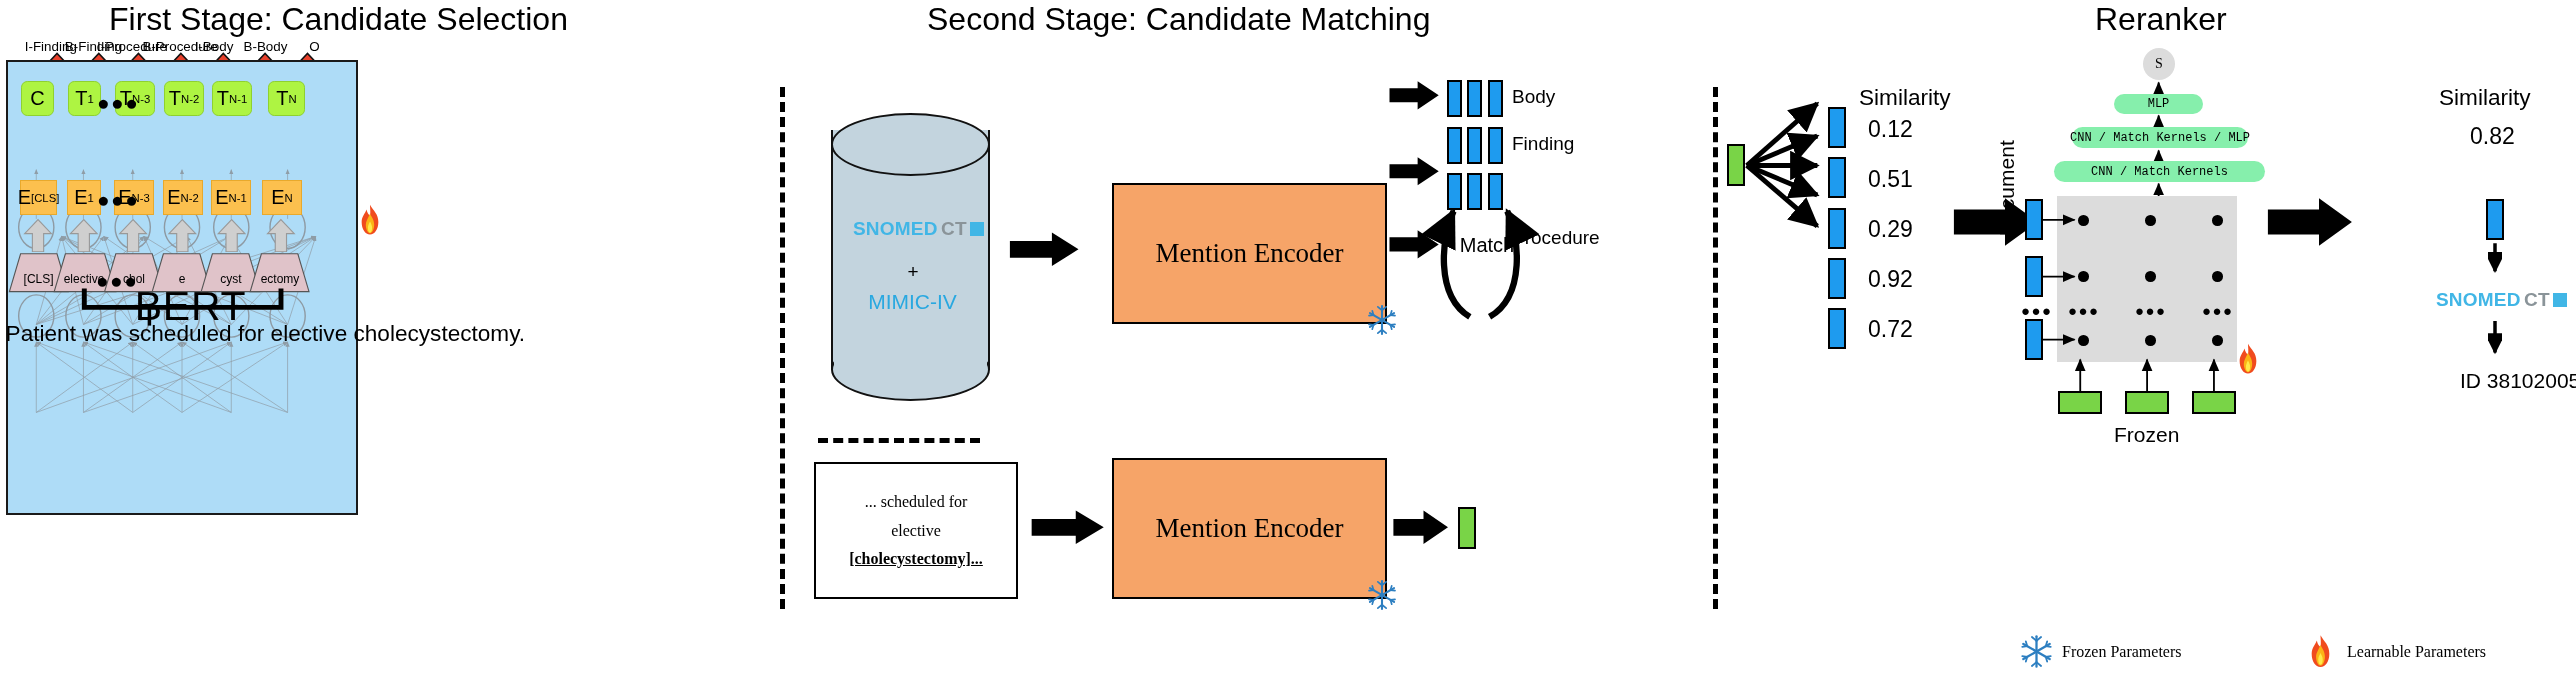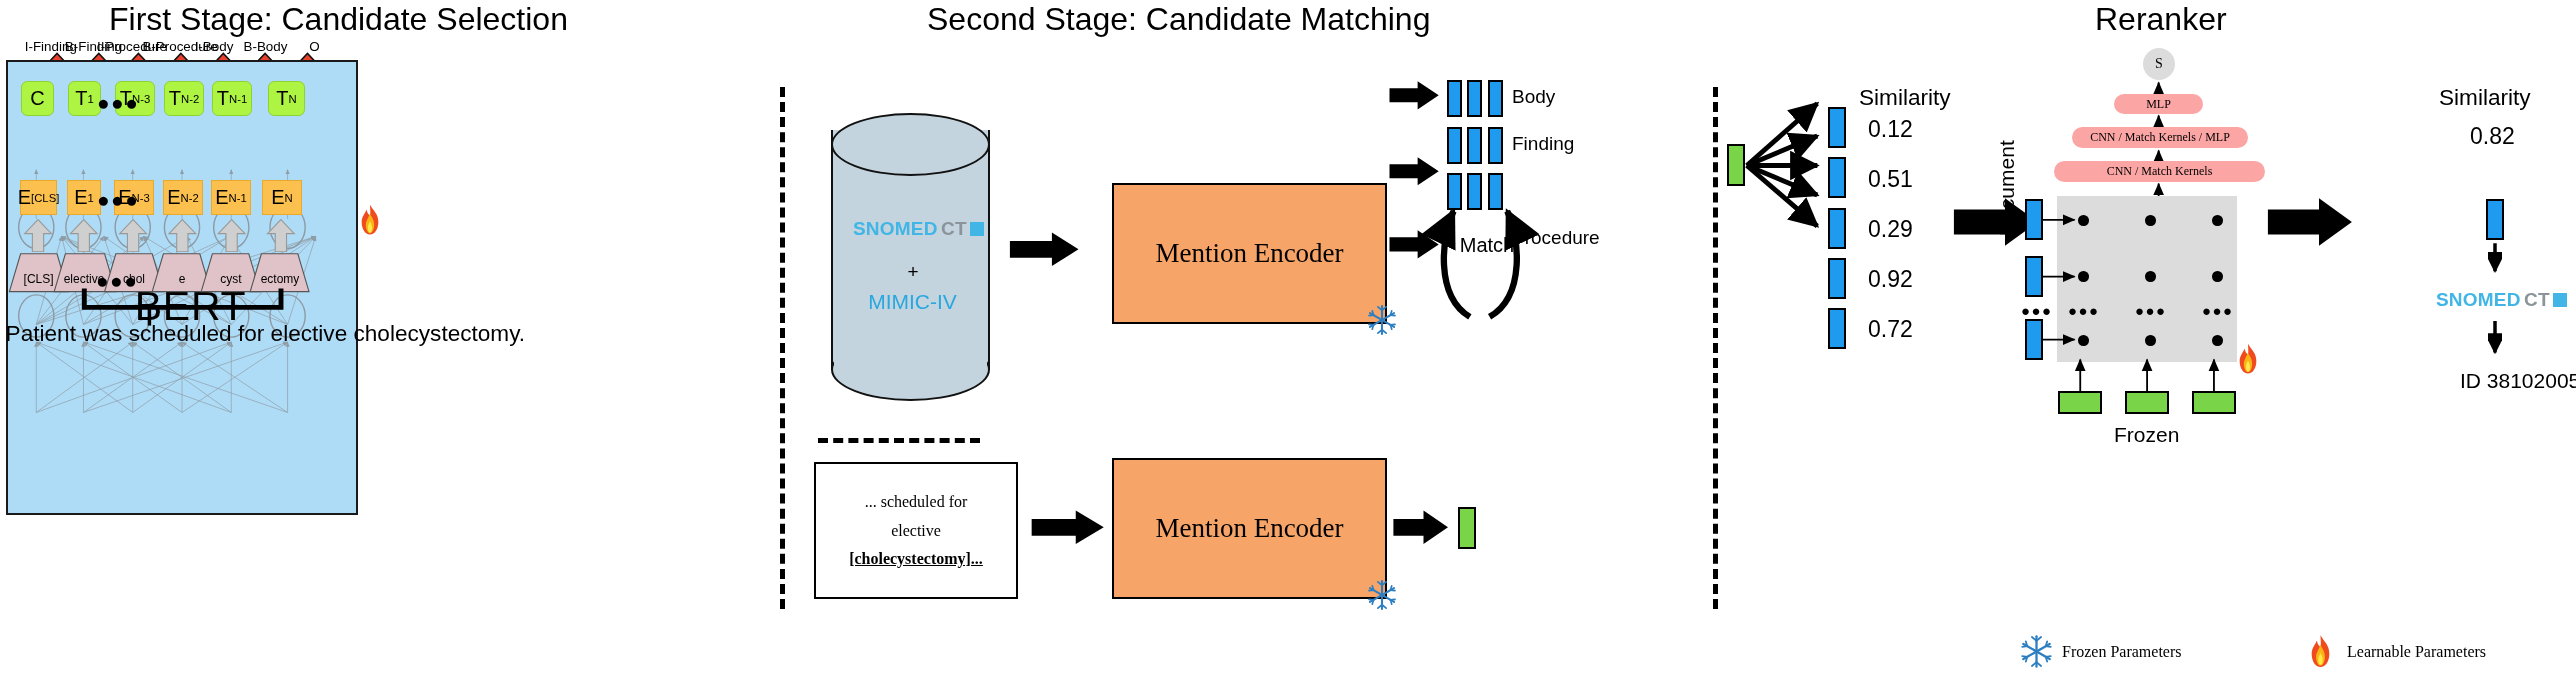--- a/index.html
+++ b/index.html
@@ -125,24 +125,24 @@
     border: 2.1px solid #000;
   }
   .cat-label { font-size: 19px; color: #000; white-space: nowrap; }
   .match-label { font-size: 20px; color: #000; }
   .hdash { border-top: 5px dashed #000; }
 
   
   .sim-title { font-size: 22.6px; color: #000; white-space: nowrap; }
   .sim-val   { font-size: 23px; color: #000; white-space: nowrap; }
   .pill {
-    background: #fca5a5;
+    background: #86efac;
     border-radius: 15.5px;
     color: #000;
-    font-family: Liberation Serif, serif;
+    font-family: Liberation Mono, monospace;
     white-space: nowrap;
   }
   .scircle {
     background: #dcdcdc;
     border-radius: 50%;
     font-family: "Liberation Serif", serif;
     font-size: 14px;
     color: #000;
   }
   .matrix {

